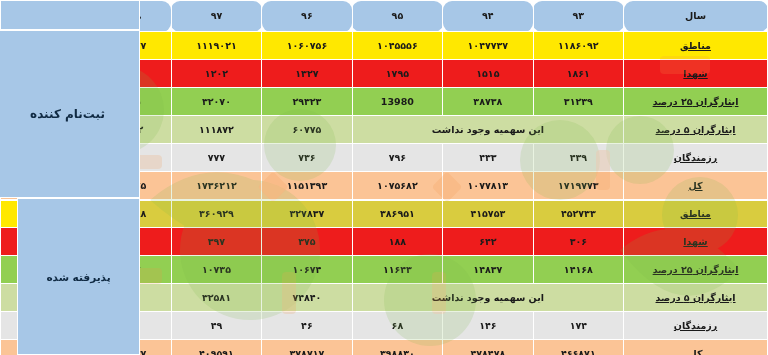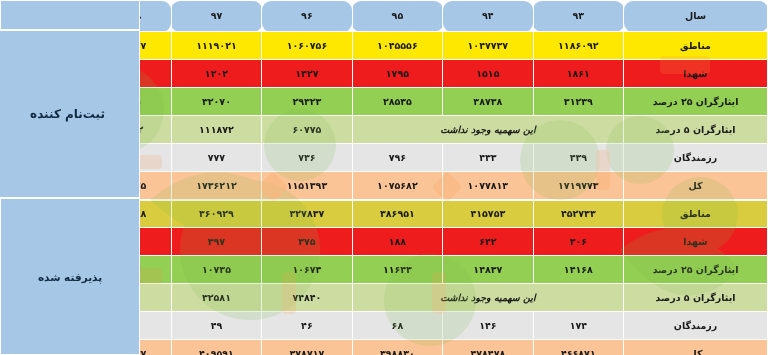--- a/index.html
+++ b/index.html
@@ -71,22 +71,22 @@
 
   
   .r-manategh-b td { background: #d9cc3f; }
   .r-manategh-b td.pct { background: #ffe800; }
 
   .r-shohada   td { color: #2b0606; }
   .r-razmande  td { color: #0b1b3d; }
 
   tbody tr { height: 28px; }
 
-  td.rowlabel { font-size: 10px; }
-  td.merged-note { font-size: 10px; font-style: italic; }
+  td.rowlabel { font-size: 10px; text-decoration: underline; }
+  td.merged-note { font-size: 10px; }
   td.pct { }
 
   
   tr.half-break td, tr.half-break th { border-top: 2px solid #ffffff; }
 </style>
 </head>
 <body>
 
 <div id="page">
 
@@ -161,21 +161,21 @@
         <td>۱۳۲۷</td>
         <td>۱۲۰۲</td>
         <td>۲۲۰۵</td>
         <td class="pct"></td>
       </tr>
 
       <tr class="r-is25">
         <td class="rowlabel">ایثارگران ۲۵ درصد</td>
         <td>۳۱۲۳۹</td>
         <td>۳۸۷۳۸</td>
-        <td>۲۸۵۳۵</td>
+        <td>13980</td>
         <td>۲۹۳۲۳</td>
         <td>۳۲۰۷۰</td>
         <td>۱۶۰۶۵</td>
         <td class="pct"></td>
       </tr>
 
       <tr class="r-is5">
         <td class="rowlabel">ایثارگران ۵ درصد</td>
         <td class="merged-note" colspan="3">این سهمیه وجود نداشت</td>
         <td>۶۰۷۷۵</td>
@@ -271,21 +271,21 @@
       </tr>
 
     </tbody>
   </table>
 
   <div style="position:absolute;z-index:4;top:30px;right:628px;width:145px;height:168px;
               background:#a7c7e7;display:flex;align-items:center;justify-content:center;
               font-family:'DejaVu Sans','Liberation Sans',sans-serif;font-size:12px;
               font-weight:bold;color:#102a43;border:1px solid #fff;box-sizing:border-box;">ثبت‌نام کننده</div>
 
-  <div style="position:absolute;z-index:4;top:198px;right:628px;width:140px;height:157px;
+  <div style="position:absolute;z-index:4;top:198px;right:628px;width:123px;height:157px;
               background:#a7c7e7;display:flex;align-items:center;justify-content:center;
               font-family:'DejaVu Sans','Liberation Sans',sans-serif;font-size:10.5px;
               font-weight:bold;color:#102a43;border:1px solid #fff;box-sizing:border-box;">پذیرفته شده</div>
 
   <div style="position:absolute;z-index:5;top:0;right:628px;width:140px;height:30px;
               background:#a7c7e7;border:1px solid #fff;box-sizing:border-box;"></div>
 
 </div>
 
 </body></html>

